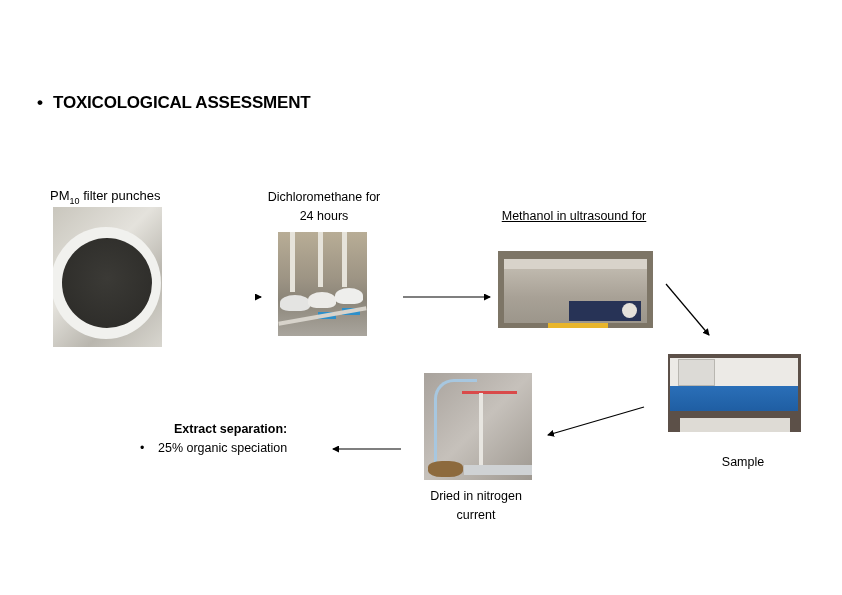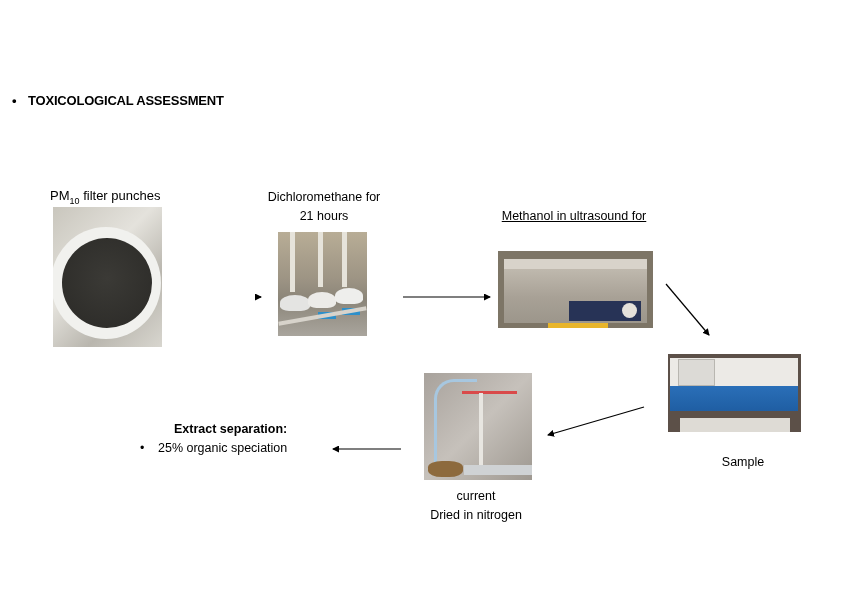--- a/index.html
+++ b/index.html
@@ -3,21 +3,21 @@
   <meta charset="utf-8">
   <style>
     html, body { margin: 0; padding: 0; }
     body {
       width: 842px; height: 595px; position: relative; overflow: hidden;
       background: #ffffff; color: #000000;
       font-family: "Liberation Sans", sans-serif;
     }
     .abs { position: absolute; }
     .title {
-      left: 12px; top: 93px; font-size: 13px; font-weight: bold; letter-spacing: -0.2px;
+      left: 37px; top: 93px; font-size: 17px; font-weight: bold; letter-spacing: -0.2px;
       white-space: nowrap;
     }
     .title .bullet { display: inline-block; width: 16px; }
     .label {
       font-size: 12.5px; text-align: center; line-height: 19px; white-space: nowrap;
     }
     .photo { overflow: hidden; }
     .sep-head { font-weight: bold; font-size: 12.5px; text-align: right; }
     .sep-list { list-style: none; margin: 0; padding: 0; font-size: 12.5px; line-height: 19px; }
     .sep-list li { position: relative; padding-left: 22px; }
@@ -34,21 +34,21 @@
 <div class="abs label" style="left:50px; top:186px; font-size:13px;">
   <span>PM</span><sub style="font-size:9px;">10</sub><span> filter punches</span>
 </div>
 <div class="abs photo" style="left:53px; top:207px; width:109px; height:140px; background:linear-gradient(135deg,#c9c6bd,#e4e2dc 40%,#b9b6ae 70%,#d8d6cf);">
   <div style="position:absolute; left:-2px; top:20px; width:110px; height:112px; border-radius:50%; background:#f1f1ee;"></div>
   <div style="position:absolute; left:9px; top:31px; width:90px; height:90px; border-radius:50%; background:radial-gradient(circle at 50% 45%,#3b3a36,#2a2926);"></div>
 </div>
 
 <div class="abs label" style="left:254px; top:188px; width:140px;">
   <div>Dichloromethane for</div>
-  <div>21 hours</div>
+  <div>24 hours</div>
 </div>
 <div class="abs photo" style="left:278px; top:232px; width:89px; height:104px; background:linear-gradient(180deg,#b8ad96,#9d9484 45%,#8b8579 65%,#a9a59d);">
   <div style="position:absolute; left:12px; top:0; width:5px; height:60px; background:#e6e3da;"></div>
   <div style="position:absolute; left:40px; top:0; width:5px; height:55px; background:#e6e3da;"></div>
   <div style="position:absolute; left:64px; top:0; width:5px; height:55px; background:#e6e3da;"></div>
   <div style="position:absolute; left:2px; top:63px; width:30px; height:16px; border-radius:50% 50% 30% 30%; background:#e4e4e2;"></div>
   <div style="position:absolute; left:30px; top:60px; width:28px; height:16px; border-radius:50% 50% 30% 30%; background:#ecebe8;"></div>
   <div style="position:absolute; left:57px; top:56px; width:28px; height:16px; border-radius:50% 50% 30% 30%; background:#eeeeec;"></div>
   <div style="position:absolute; left:40px; top:80px; width:18px; height:7px; background:#2d8fc9;"></div>
   <div style="position:absolute; left:64px; top:76px; width:18px; height:7px; background:#2d8fc9;"></div>
@@ -77,22 +77,22 @@
 </div>
 
 <div class="abs photo" style="left:424px; top:373px; width:108px; height:107px; background:linear-gradient(135deg,#a8a29c,#c6c1bb 50%,#9e9890);">
   <div style="position:absolute; left:38px; top:18px; width:55px; height:3px; background:#d94a4a;"></div>
   <div style="position:absolute; left:55px; top:20px; width:4px; height:75px; background:#e8e6e1;"></div>
   <div style="position:absolute; left:10px; top:6px; width:40px; height:80px; border:3px solid #a7c7e0; border-right:none; border-bottom:none; border-radius:20px 0 0 0;"></div>
   <div style="position:absolute; left:4px; top:88px; width:35px; height:16px; background:#8d6a3d; border-radius:40%;"></div>
   <div style="position:absolute; left:40px; top:92px; width:68px; height:10px; background:#cfd2d4;"></div>
 </div>
 <div class="abs label" style="left:416px; top:487px; width:120px;">
+  <div>Dried in nitrogen</div>
   <div>current</div>
-  <div>Dried in nitrogen</div>
 </div>
 
 <div class="abs" style="left:136px; top:420px;">
   <div class="sep-head" style="padding-left:29px; line-height:19px;">Extract separation:</div>
   <ul class="sep-list">
     <li>25% organic speciation</li>
   </ul>
 </div>
 
 <svg class="arrows" width="842" height="595">

